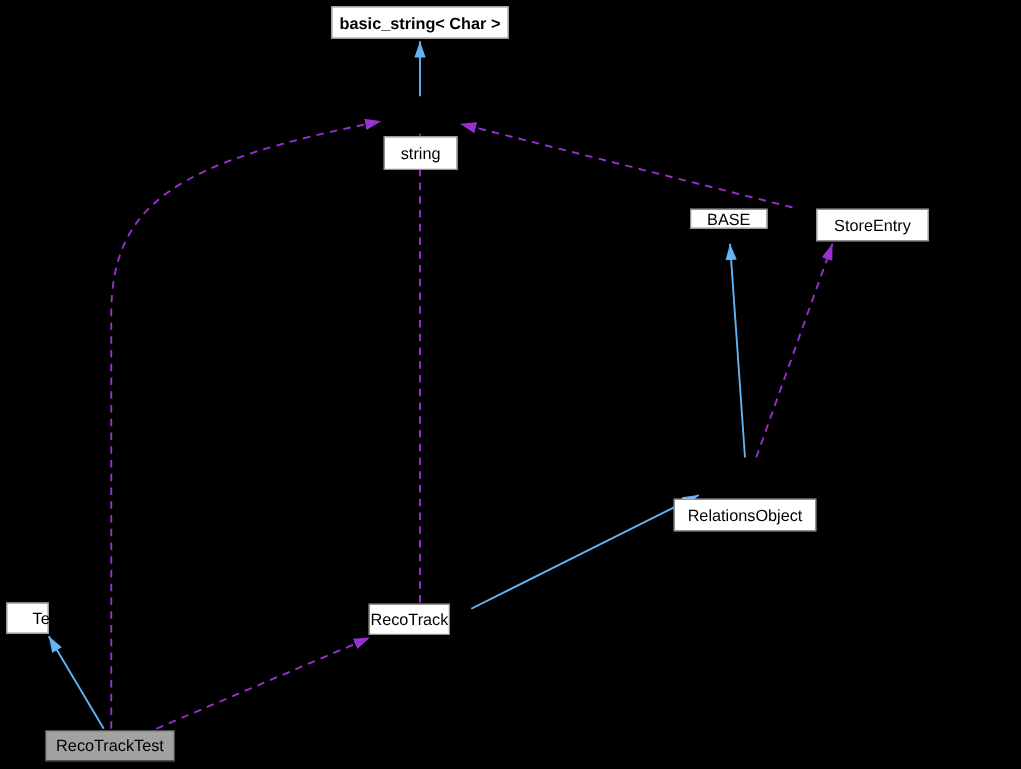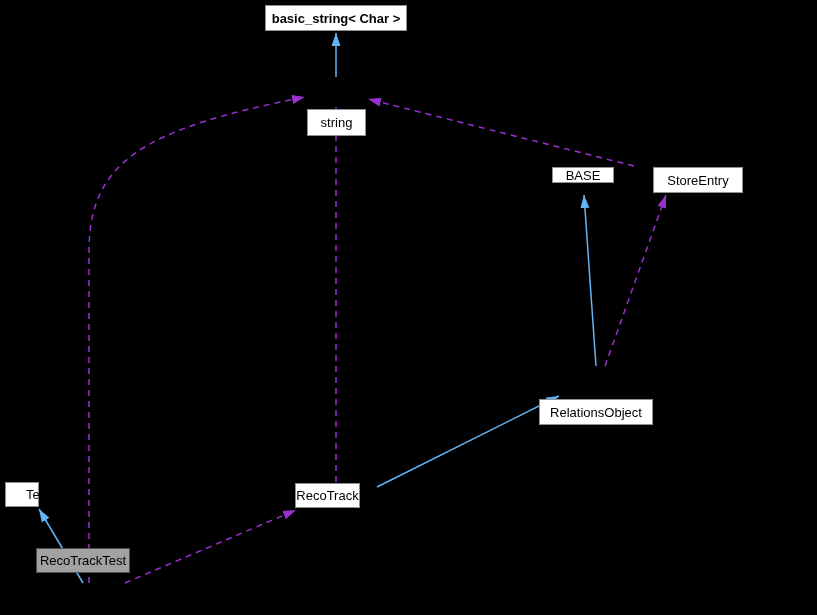--- a/index.html
+++ b/index.html
@@ -29,21 +29,21 @@
     background:var(--highlight-fill);
     border-color:var(--highlight-border);
   }
   .n-basic{left:265px;top:5px;width:142px;height:26px;font-weight:bold;}
   .n-string{left:307px;top:78px;width:59px;height:27px;margin-top:31px;}
   .n-base{left:552px;top:167px;width:62px;height:16px;}
   .n-store{left:633px;top:167px;width:90px;height:26px;margin-left:20px;}
   .n-rel{left:539px;top:367px;width:114px;height:26px;margin-top:32px;}
   .n-reco{left:295px;top:483px;width:65px;height:25px;}
   .n-test{left:5px;top:482px;width:27px;height:25px;padding-left:32px;}
-  .n-rtt{left:36px;top:548px;width:94px;height:25px;}
+  .n-rtt{left:36px;top:584px;width:104px;height:25px;}
 </style>
 </head>
 <body>
 
 <div class="canvas">
 
   <svg class="edges" viewBox="0 0 817 615" xmlns="http://www.w3.org/2000/svg">
     <defs>
       <marker id="arrow-blue" markerUnits="userSpaceOnUse" markerWidth="14" markerHeight="12" refX="13" refY="6" orient="auto">
         <polygon class="head-inh" points="0,1.5 13,6 0,10.5"></polygon>

